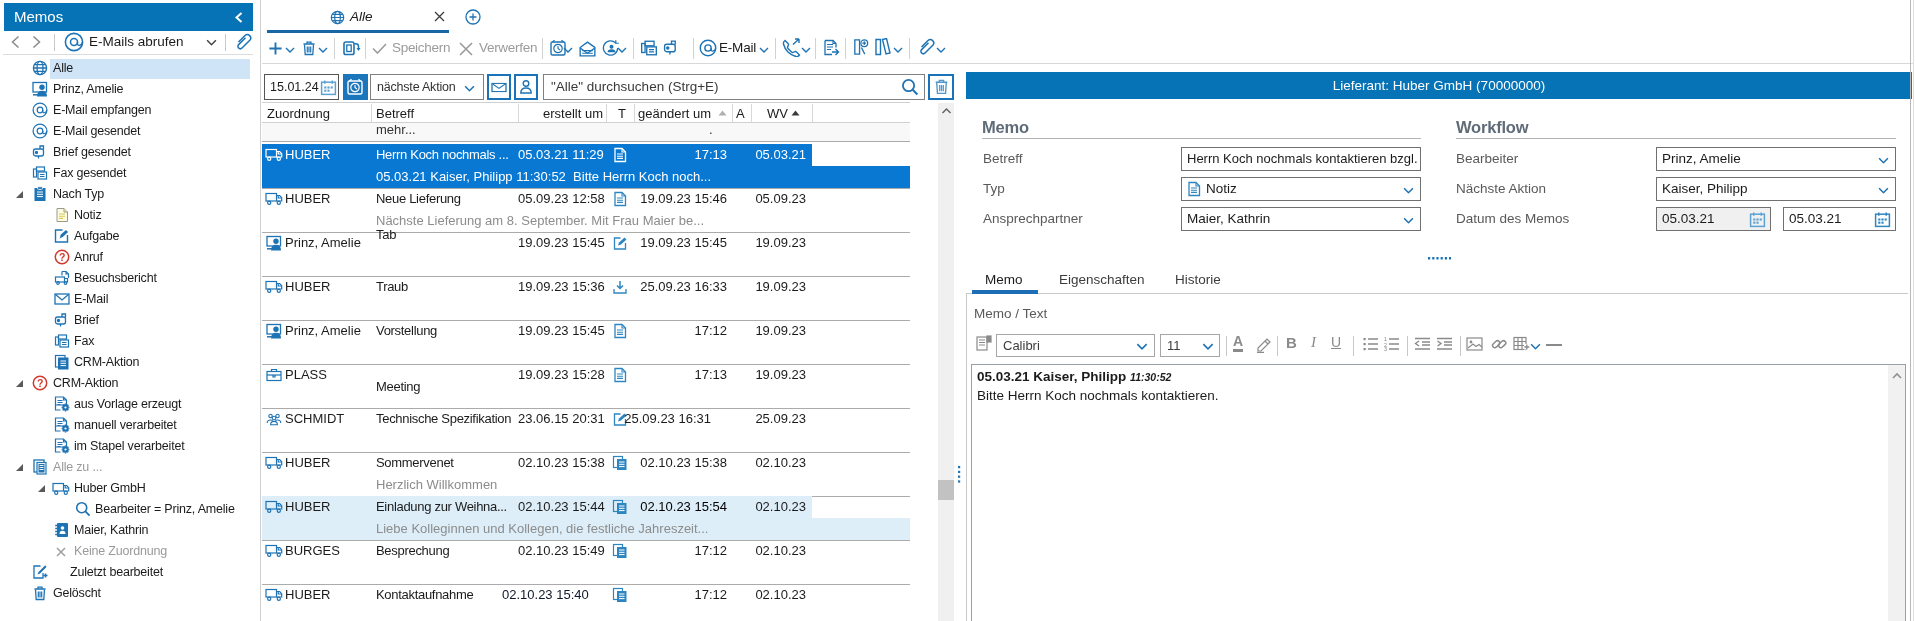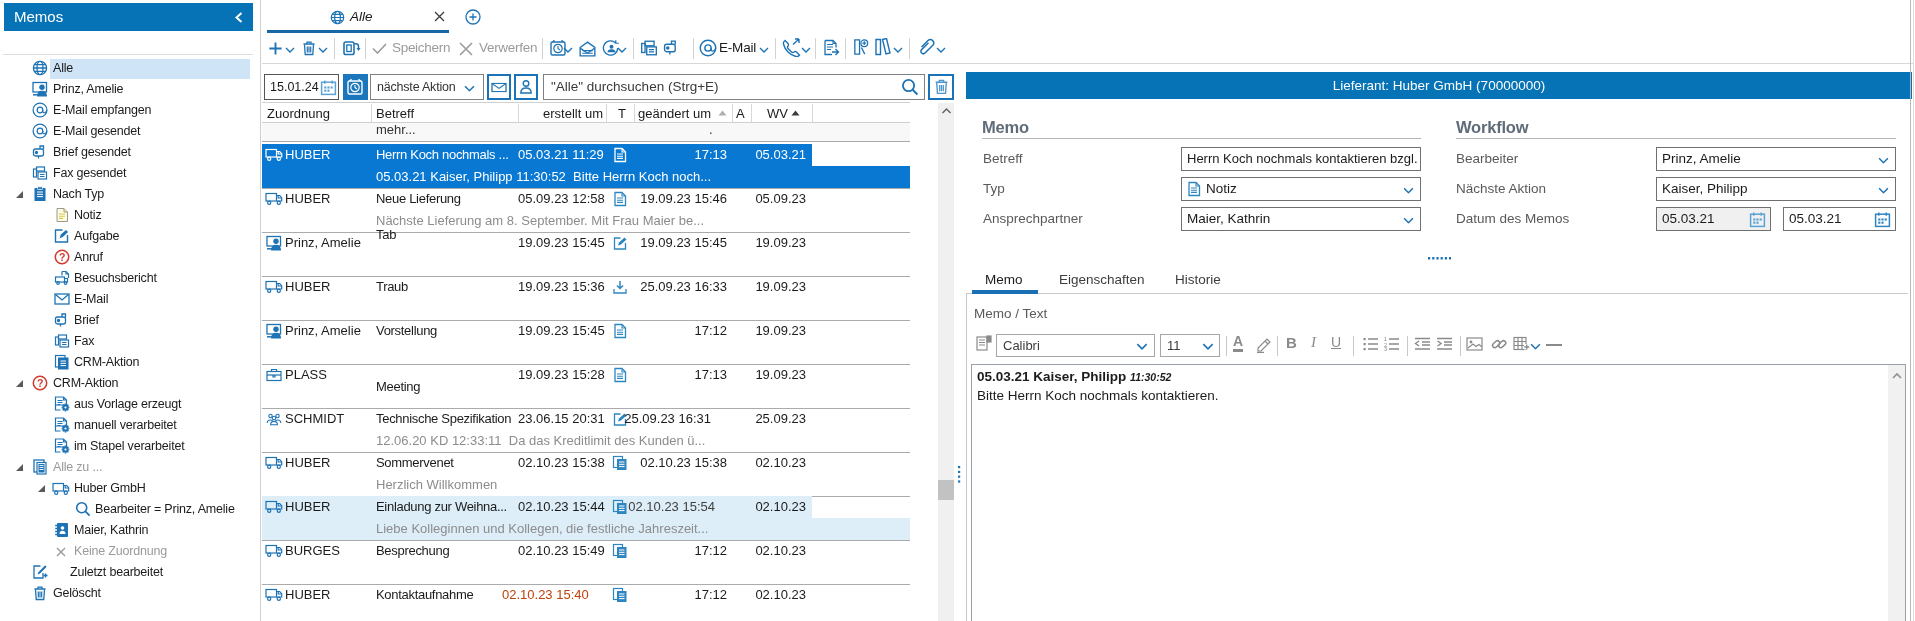--- a/index.html
+++ b/index.html
@@ -281,20 +281,40 @@
       <symbol id="s-person2" viewBox="0 0 16 16">
         <circle cx="8" cy="5" r="2.8" fill="none" stroke="currentColor" stroke-width="1.4"></circle>
         <path d="M2.8 14.5 q0-5 5.2-5 q5.2 0 5.2 5z" fill="none" stroke="currentColor" stroke-width="1.4"></path>
       </symbol>
     </defs>
   </svg>
 
   <div class="abs" id="sb-head">Memos
     <svg class="abs" style="right:10px;top:9px" width="8" height="11" viewBox="0 0 8 11">
         <path d="M6.5 1 L1.5 5.5 L6.5 10" fill="none" stroke="#fff" stroke-width="2"></path>
+      </svg>
+  </div>
+  <div class="abs" id="sb-nav">
+    <svg class="abs" style="left:7px;top:4px" width="11" height="14" viewBox="0 0 11 14">
+        <path d="M8.5 1.5 L2.5 7 L8.5 12.5" fill="none" stroke="#8a8a8a" stroke-width="1.5"></path>
+      </svg>
+    <svg class="abs" style="left:28px;top:4px" width="11" height="14" viewBox="0 0 11 14">
+        <path d="M2.5 1.5 L8.5 7 L2.5 12.5" fill="none" stroke="#8a8a8a" stroke-width="1.5"></path>
+      </svg>
+    <div class="abs" style="left:51px;top:3px;width:1px;height:17px;background:#c8c8c8"></div>
+    <svg class="abs ic" style="left:61px;top:1px" width="20" height="20">
+        <use href="#s-at"></use>
+      </svg>
+    <div class="abs" style="left:86px;top:1px;font-size:13.5px;line-height:20px">E-Mails abrufen</div>
+    <svg class="abs" style="left:203px;top:8px;color:#444" width="11" height="7" viewBox="0 0 10 6">
+        <use href="#s-chev"></use>
+      </svg>
+    <div class="abs" style="left:222px;top:3px;width:1px;height:17px;background:#c8c8c8"></div>
+    <svg class="abs ic" style="left:231px;top:2px" width="18" height="18">
+        <use href="#s-paperclip"></use>
       </svg>
   </div>
   <div class="abs" style="left:3px;top:54px;width:250px;height:1px;background:#dcdcdc"></div>
   <div class="abs" style="left:260px;top:0;width:1px;height:621px;background:#d0d0d0"></div>
 
   <div class="abs" id="tree" style="left:0;top:58px;width:260px;height:563px">
       <div class="treerow" style="top:0px">
         <div style="position:absolute;left:50px;top:1px;width:200px;height:20px;background:#cfe4f6"></div>
         <svg class="tico ic" style="left:32px" width="16" height="16">
           <use href="#s-globe"></use>
@@ -709,21 +729,20 @@
         <use href="#s-group"></use>
       </svg>
       <div class="gcell" style="left:23px;top:306px;color:#1b1b1b">SCHMIDT</div>
       <div class="gcell" style="left:114px;top:306px;width:141px;overflow:hidden;letter-spacing:-0.3px;color:#1b1b1b">Technische Spezifikation</div>
       <div class="gcell r" style="left:256px;width:85px;top:306px;color:#1b1b1b">23.06.15 20:31</div>
       <svg class="abs" style="left:350px;top:309px;color:#2e86c1" width="16" height="16">
         <use href="#s-edit"></use>
       </svg>
       <div class="gcell r" style="left:344px;width:105px;top:306px;color:#1b1b1b">25.09.23 16:31</div>
       <div class="gcell r" style="left:480px;width:64px;top:306px;color:#1b1b1b">25.09.23</div>
-      <div class="gcell" style="left:114px;top:328px;color:#8c8c8c">12.06.20 KD 12:33:11&nbsp;&nbsp;Da das Kreditlimit des Kunden ü...</div>
       <div class="abs" style="left:0;top:350px;width:648px;height:1px;background:#ababab"></div>
       <svg class="abs" style="left:3px;top:354px;color:#1e73b4" width="18" height="14">
         <use href="#s-truck"></use>
       </svg>
       <div class="gcell" style="left:23px;top:350px;color:#1b1b1b">HUBER</div>
       <div class="gcell" style="left:114px;top:350px;width:141px;overflow:hidden;letter-spacing:-0.3px;color:#1b1b1b">Sommervenet</div>
       <div class="gcell r" style="left:256px;width:85px;top:350px;color:#1b1b1b">02.10.23 15:38</div>
       <svg class="abs" style="left:350px;top:353px;color:#2e86c1" width="16" height="16">
         <use href="#s-copy2"></use>
       </svg>
@@ -735,42 +754,42 @@
       <div class="abs" style="left:0;top:416px;width:648px;height:22px;background:#ddeef9"></div>
       <svg class="abs" style="left:3px;top:398px;color:#1e73b4" width="18" height="14">
         <use href="#s-truck"></use>
       </svg>
       <div class="gcell" style="left:23px;top:394px;color:#1b1b1b">HUBER</div>
       <div class="gcell" style="left:114px;top:394px;width:141px;overflow:hidden;letter-spacing:-0.3px;color:#1b1b1b">Einladung zur Weihna...</div>
       <div class="gcell r" style="left:256px;width:85px;top:394px;color:#1b1b1b">02.10.23 15:44</div>
       <svg class="abs" style="left:350px;top:397px;color:#2e86c1" width="16" height="16">
         <use href="#s-copy2"></use>
       </svg>
-      <div class="gcell r" style="left:348px;width:105px;top:394px;color:#404040">02.10.23 15:54</div>
+      <div class="gcell r" style="left:360px;width:105px;top:394px;color:#000000">02.10.23 15:54</div>
       <div class="gcell r" style="left:480px;width:64px;top:394px;color:#1b1b1b">02.10.23</div>
       <div class="gcell" style="left:114px;top:416px;color:#8c8c8c">Liebe Kolleginnen und Kollegen, die festliche Jahreszeit...</div>
       <div class="abs" style="left:0;top:438px;width:648px;height:1px;background:#ababab"></div>
       <svg class="abs" style="left:3px;top:442px;color:#1e73b4" width="18" height="14">
         <use href="#s-truck"></use>
       </svg>
       <div class="gcell" style="left:23px;top:438px;color:#1b1b1b">BURGES</div>
       <div class="gcell" style="left:114px;top:438px;width:141px;overflow:hidden;letter-spacing:-0.3px;color:#1b1b1b">Besprechung</div>
       <div class="gcell r" style="left:256px;width:85px;top:438px;color:#1b1b1b">02.10.23 15:49</div>
       <svg class="abs" style="left:350px;top:441px;color:#2e86c1" width="16" height="16">
         <use href="#s-copy2"></use>
       </svg>
       <div class="gcell r" style="left:360px;width:105px;top:438px;color:#1b1b1b">17:12</div>
       <div class="gcell r" style="left:480px;width:64px;top:438px;color:#1b1b1b">02.10.23</div>
       <div class="abs" style="left:0;top:482px;width:648px;height:1px;background:#ababab"></div>
       <svg class="abs" style="left:3px;top:486px;color:#1e73b4" width="18" height="14">
         <use href="#s-truck"></use>
       </svg>
       <div class="gcell" style="left:23px;top:482px;color:#1b1b1b">HUBER</div>
       <div class="gcell" style="left:114px;top:482px;width:141px;overflow:hidden;letter-spacing:-0.3px;color:#1b1b1b">Kontaktaufnahme</div>
-      <div class="gcell r" style="left:240px;width:85px;top:482px;color:#c2410c">02.10.23 15:40</div>
+      <div class="gcell r" style="left:240px;width:85px;top:482px;color:#0f172a">02.10.23 15:40</div>
       <svg class="abs" style="left:350px;top:485px;color:#2e86c1" width="16" height="16">
         <use href="#s-copy2"></use>
       </svg>
       <div class="gcell r" style="left:360px;width:105px;top:482px;color:#1b1b1b">17:12</div>
       <div class="gcell r" style="left:480px;width:64px;top:482px;color:#1b1b1b">02.10.23</div>
     </div>
 
   <div class="abs" style="left:938px;top:103px;width:16px;height:518px;background:#f0f0f0"></div>
   <svg class="abs" style="left:942px;top:108px" width="9" height="6" viewBox="0 0 9 6">
       <path d="M0.5 5 L4.5 1 L8.5 5" fill="none" stroke="#606060" stroke-width="1.4"></path>

